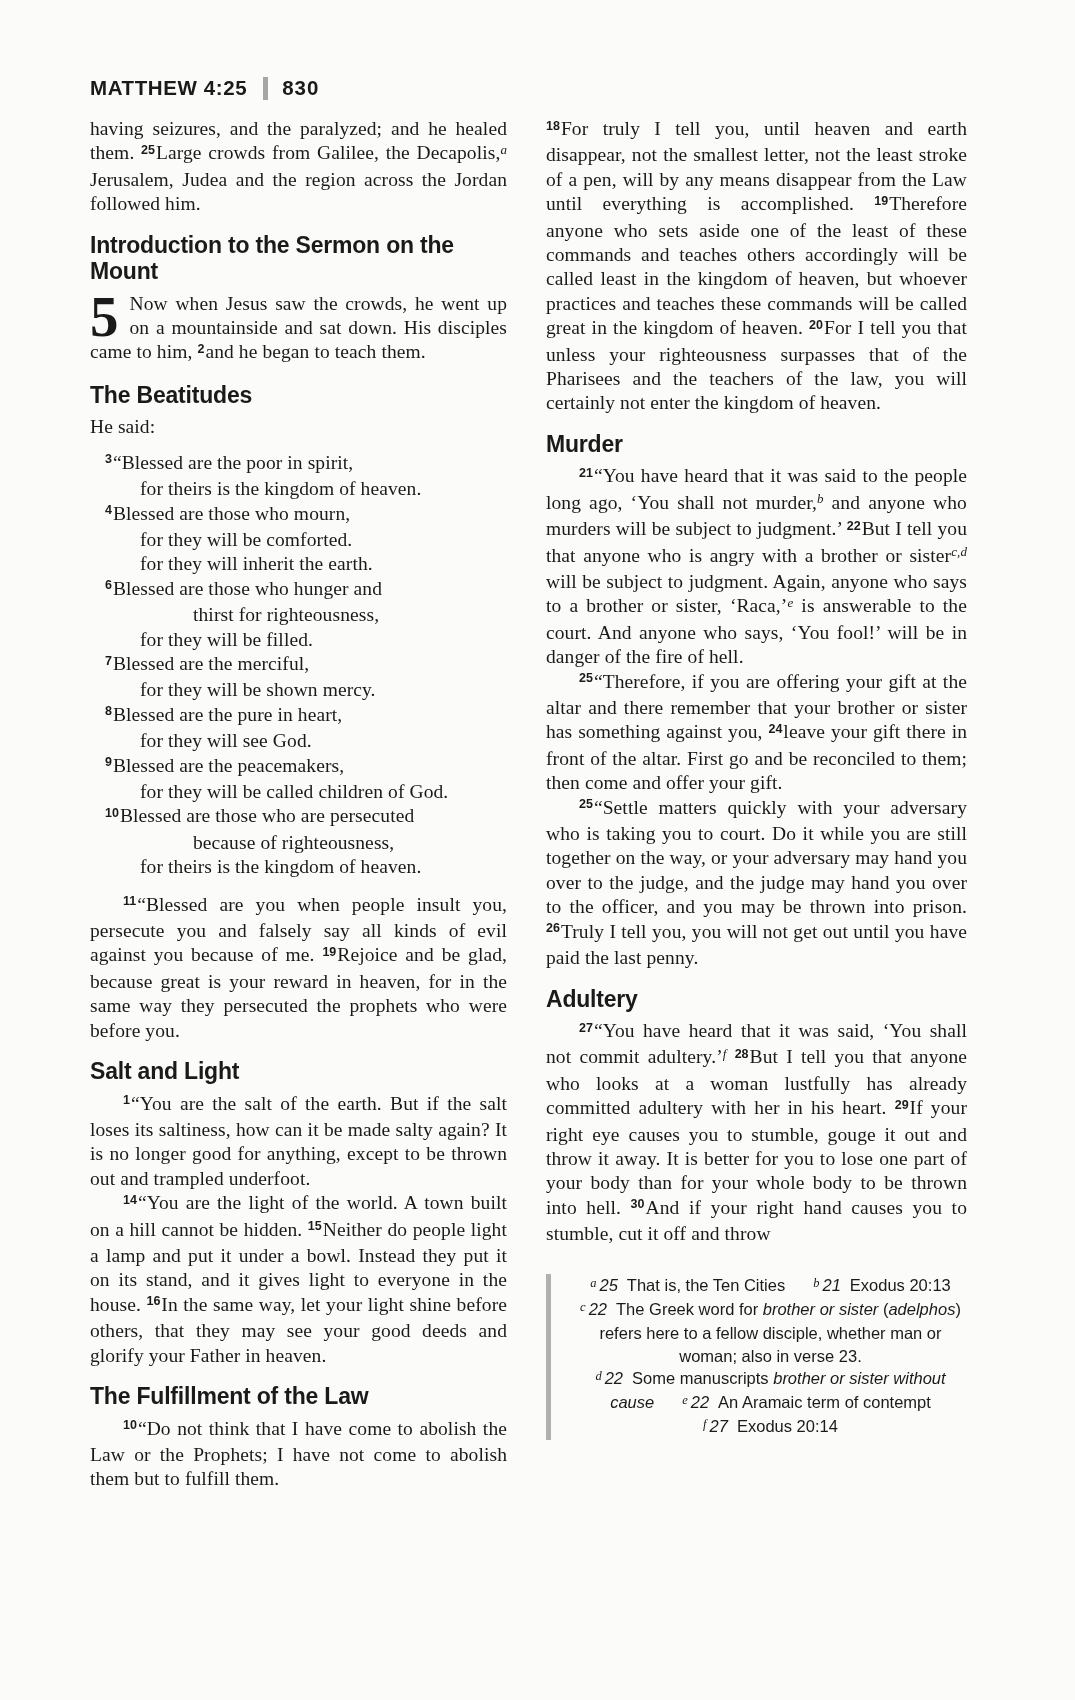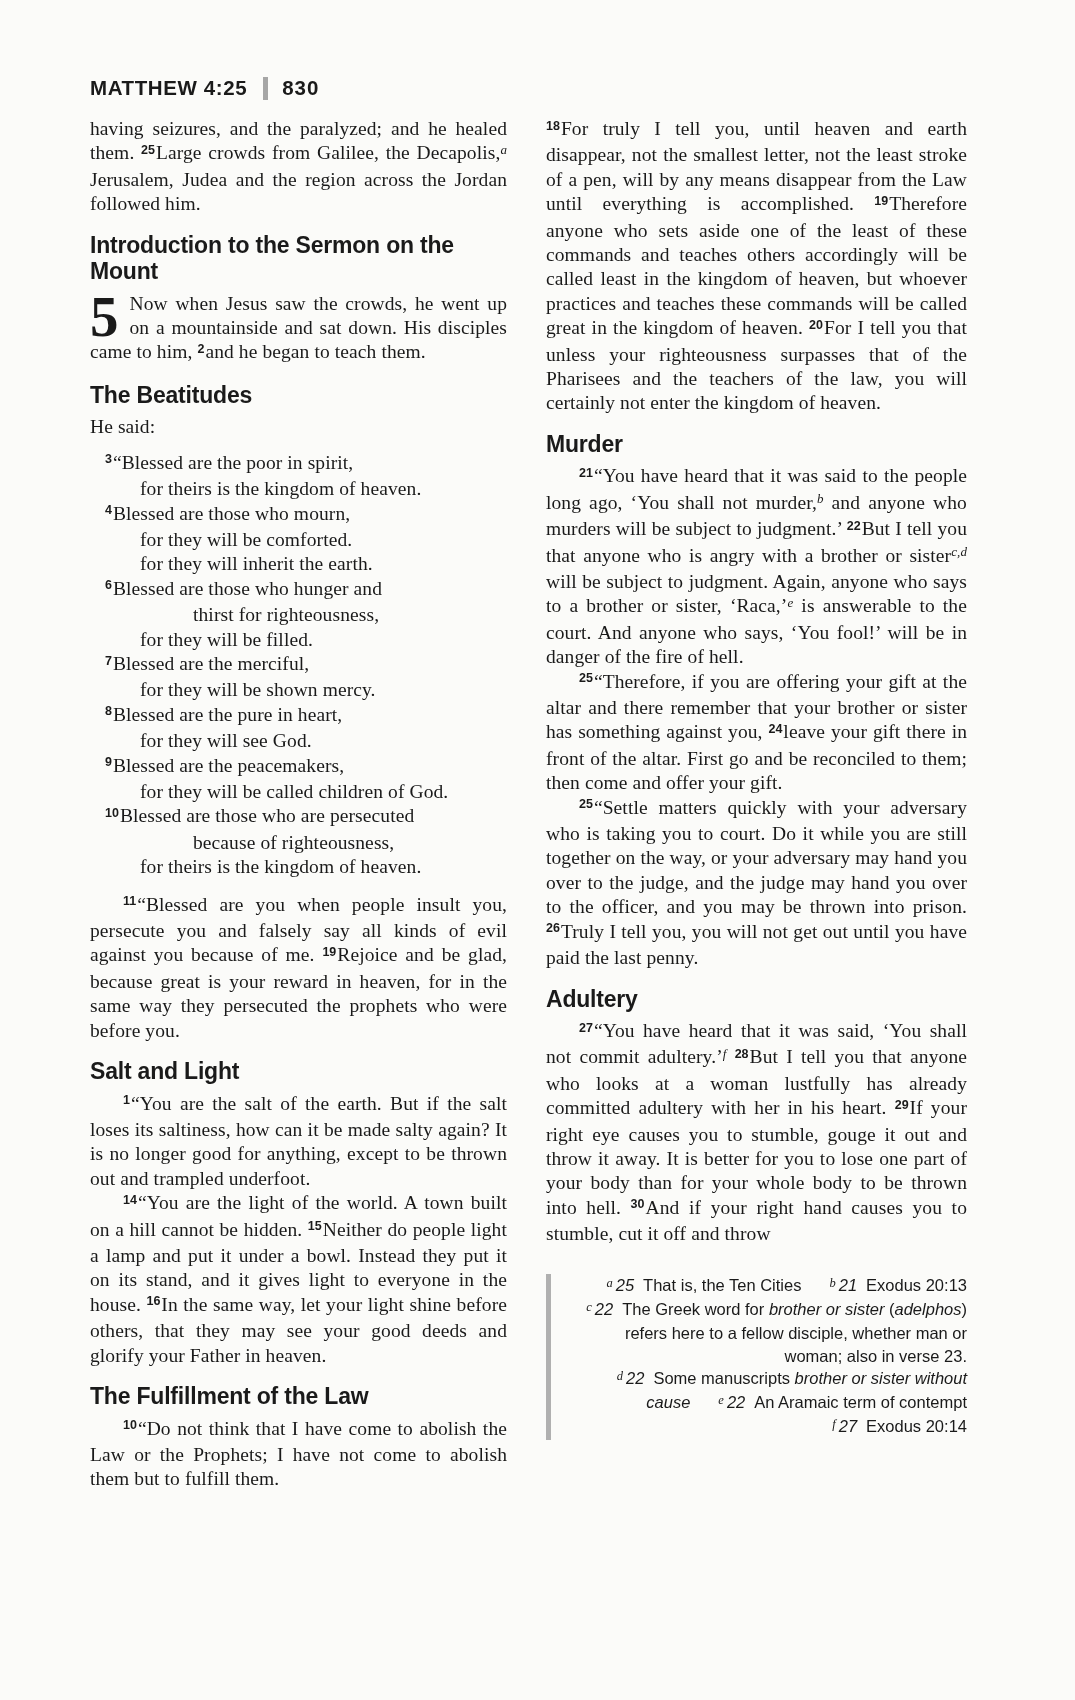--- a/index.html
+++ b/index.html
@@ -92,21 +92,21 @@
   .pline.l1c{padding-left:103px;}
   .pline.l2{padding-left:50px;}
   
   .footnotes{
     margin-top:27px;
     border-left:5px solid var(--fnbar);
     padding-left:23px;
     font-family:"Liberation Sans", sans-serif;
     font-size:16.5px;
     line-height:22.3px;
-    text-align:right;
+    text-align:center;
     letter-spacing:0;
   }
   .fn{display:inline;}
   .fn:not(:last-child){margin-right:28px;}
   .fn-letter{
     font-family:"Liberation Serif", serif;
     font-style:italic;
     font-size:12.5px;
     position:relative;top:-4px;
     margin-right:3px;

